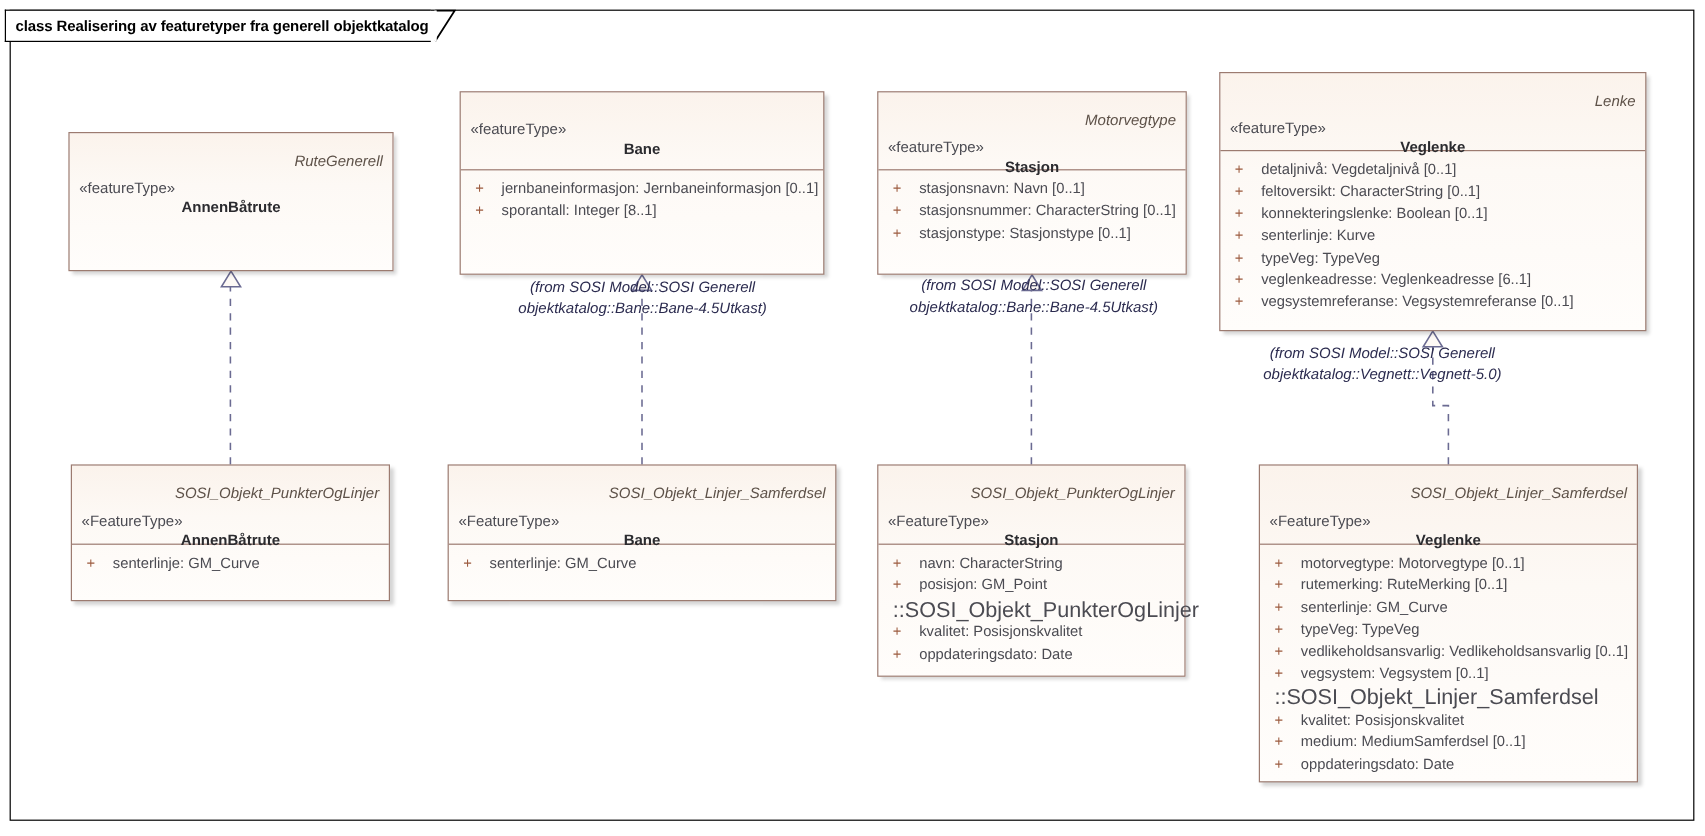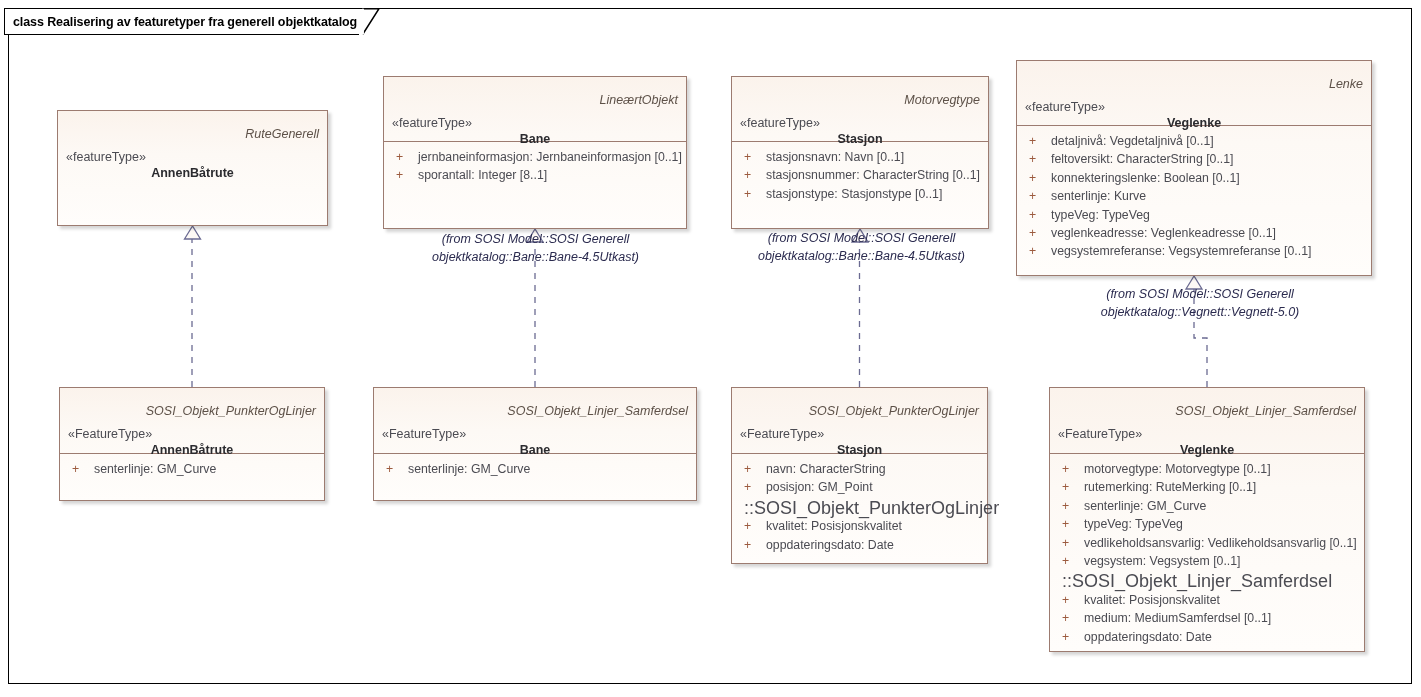--- a/index.html
+++ b/index.html
@@ -85,21 +85,20 @@
   <div id="classes-layer">
       <div class="uml" style="left: 57px; top: 110px; width: 271px; height: 116px;">
         <div class="uml-head" style="height: 116px; box-sizing: border-box;">
           <div class="uml-qual">RuteGenerell</div>
           <div class="uml-stereo">«featureType»</div>
           <div class="uml-name">AnnenBåtrute</div>
         </div>
       </div>
       <div class="uml" style="left: 383px; top: 76px; width: 304px; height: 153px;">
         <div class="uml-head" style="height: 64px; box-sizing: border-box;">
-          <div class="uml-qual">LineærtObjekt</div>
           <div class="uml-stereo">«featureType»</div>
           <div class="uml-name">Bane</div>
         </div>
         <div class="uml-divider"></div>
         <div class="uml-attrs">
           <div class="attr">
             <span class="vis">+</span>
             <span class="txt">jernbaneinformasjon: Jernbaneinformasjon [0..1]</span>
           </div>
           <div class="attr">
@@ -153,21 +152,21 @@
           <div class="attr">
             <span class="vis">+</span>
             <span class="txt">senterlinje: Kurve</span>
           </div>
           <div class="attr">
             <span class="vis">+</span>
             <span class="txt">typeVeg: TypeVeg</span>
           </div>
           <div class="attr">
             <span class="vis">+</span>
-            <span class="txt">veglenkeadresse: Veglenkeadresse [0..1]</span>
+            <span class="txt">veglenkeadresse: Veglenkeadresse [6..1]</span>
           </div>
           <div class="attr">
             <span class="vis">+</span>
             <span class="txt">vegsystemreferanse: Vegsystemreferanse [0..1]</span>
           </div>
         </div>
       </div>
       <div class="uml" style="left: 59px; top: 387px; width: 266px; height: 114px;">
         <div class="uml-head" style="height: 65px; box-sizing: border-box;">
           <div class="uml-qual">SOSI_Objekt_PunkterOgLinjer</div>
@@ -267,14 +266,14 @@
           <div class="attr">
             <span class="vis">+</span>
             <span class="txt">oppdateringsdato: Date</span>
           </div>
         </div>
       </div>
     </div>
 
     <div class="from-cap" style="left: 378px; top: 231px; width: 315px;">(from SOSI Model::SOSI Generell objektkatalog::Bane::Bane-4.5Utkast)</div>
     <div class="from-cap" style="left: 740px; top: 230px; width: 243px;">(from SOSI Model::SOSI Generell objektkatalog::Bane::Bane-4.5Utkast)</div>
-    <div class="from-cap" style="left: 1020px; top: 286px; width: 360px; font-style: italic;">(from SOSI Model::SOSI Generell objektkatalog::Vegnett::Vegnett-5.0)</div>
+    <div class="from-cap" style="left: 972px; top: 286px; width: 360px; font-style: italic;">(from SOSI Model::SOSI Generell objektkatalog::Vegnett::Vegnett-5.0)</div>
   </div>
 
 </body></html>

